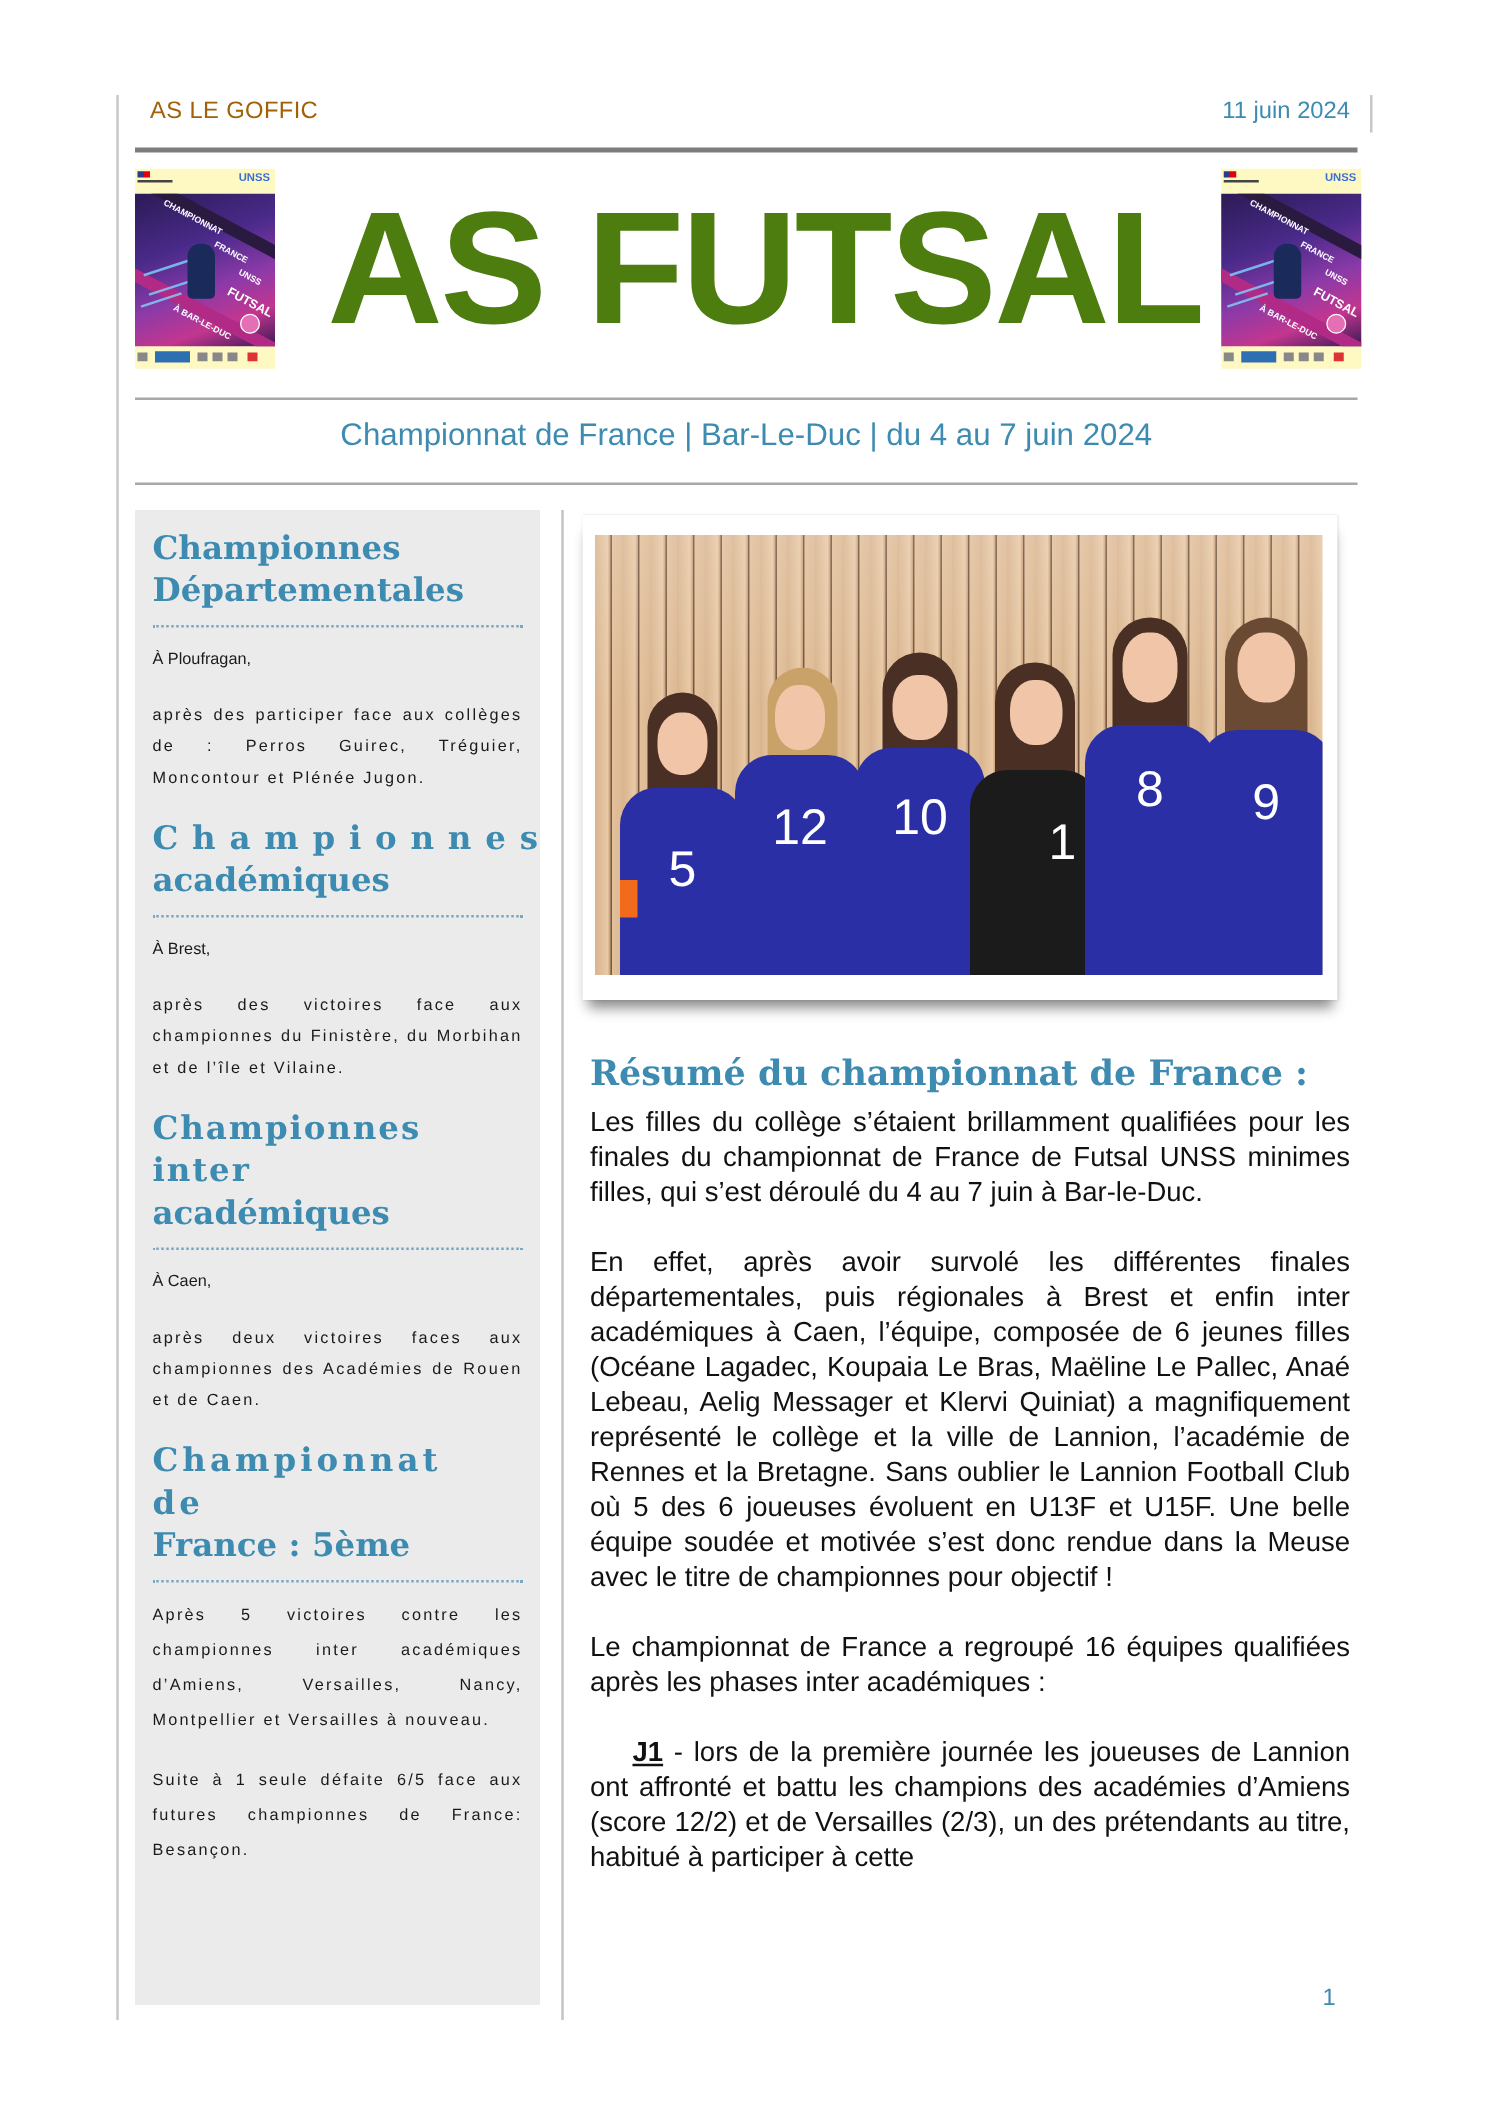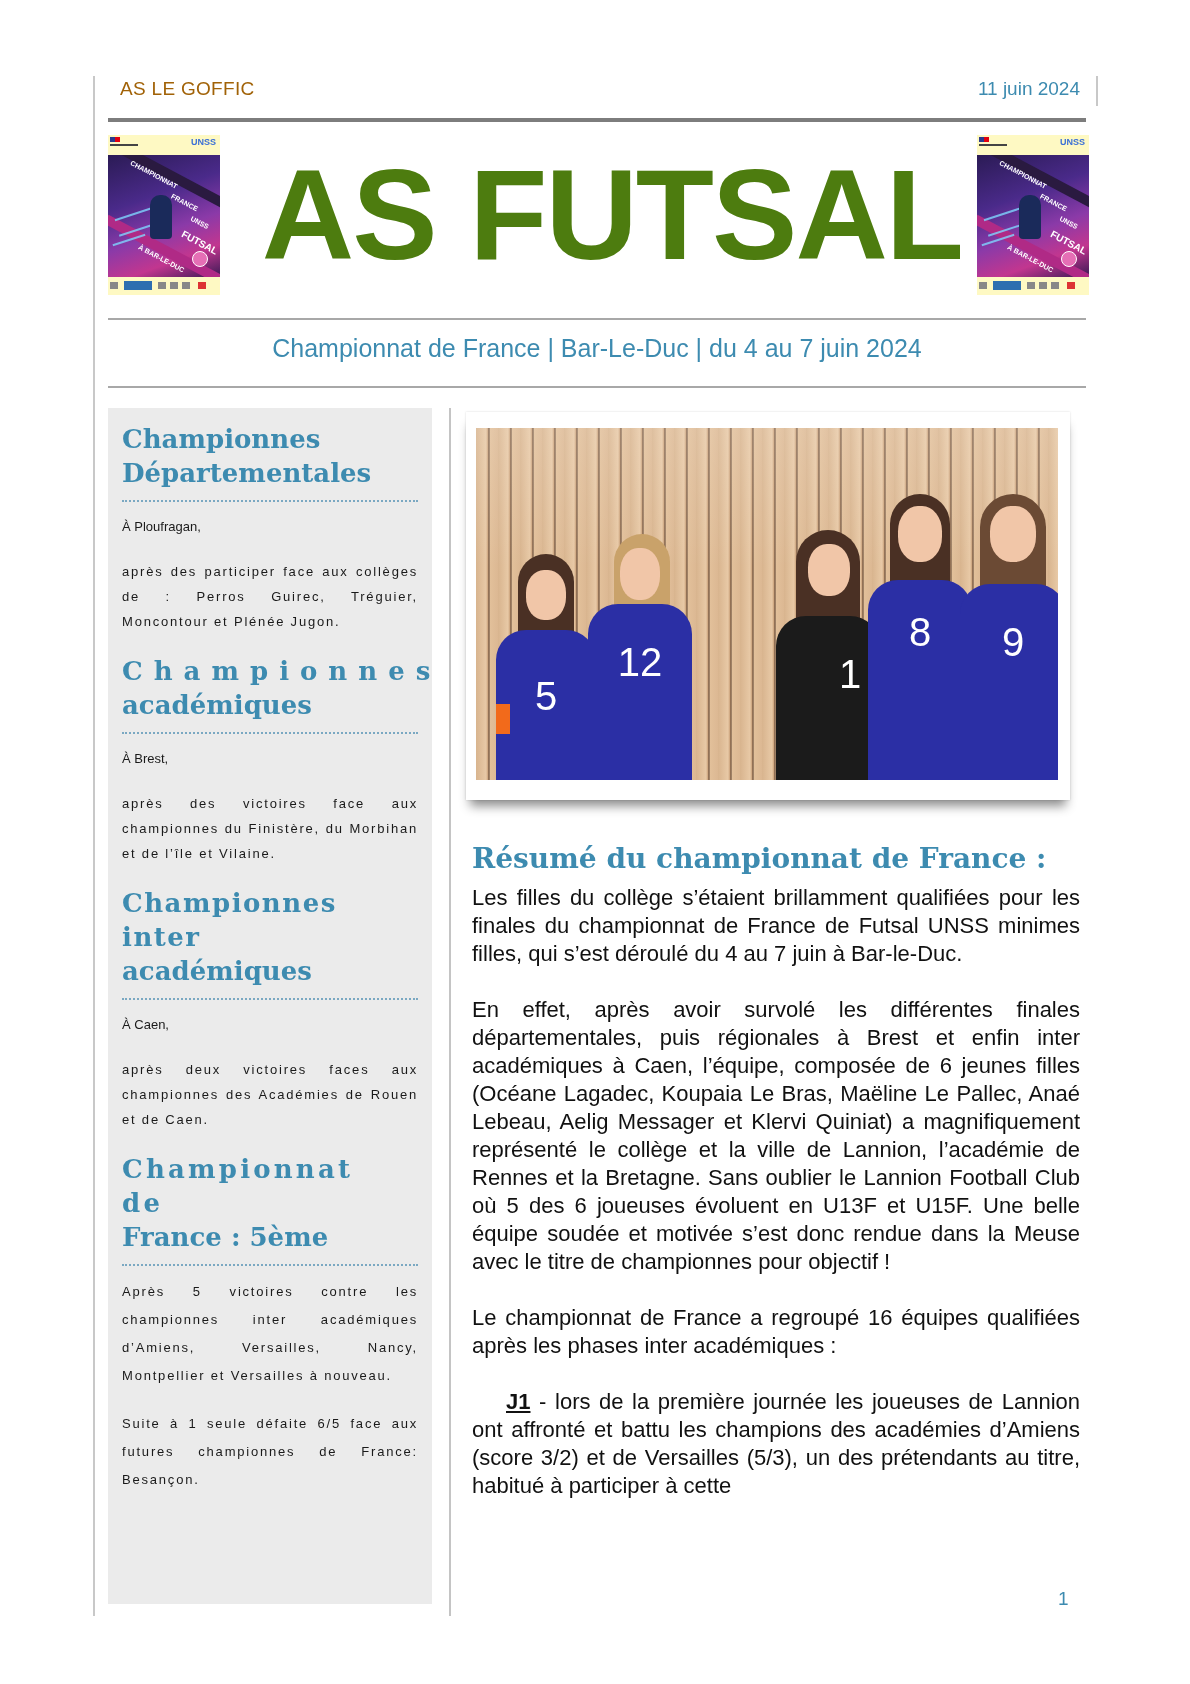--- a/index.html
+++ b/index.html
@@ -210,20 +210,26 @@
       <div style="position:absolute;left:0;top:150px;width:14px;height:30px;background:#f26a1b;"></div>
     </div>
 
     <div class="girl" style="left:112px;width:104px;height:250px;">
       <div class="hair" style="left:26px;top:0;width:56px;height:90px;background:#c9a26a;"></div>
       <div class="face" style="left:32px;top:14px;width:40px;height:52px;"></div>
       <div class="shirt" style="left:0;top:70px;width:104px;height:184px;"></div>
       <div class="num" style="left:0;top:92px;width:104px;margin-top:14px;">12</div>
     </div>
 
+    <div class="girl" style="left:208px;width:104px;height:262px;">
+      <div class="hair" style="left:22px;top:0;width:60px;height:110px;"></div>
+      <div class="face" style="left:30px;top:18px;width:44px;height:52px;"></div>
+      <div class="shirt" style="left:0;top:76px;width:104px;height:190px;"></div>
+      <div class="num" style="left:0;top:110px;width:104px;">10</div>
+    </div>
 
     <div class="girl" style="left:300px;width:104px;height:254px;">
       <div class="hair" style="left:20px;top:0;width:64px;height:140px;"></div>
       <div class="face" style="left:32px;top:14px;width:42px;height:52px;"></div>
       <div class="shirt" style="left:0;top:86px;width:104px;height:170px;background:#1b1b1b;"></div>
       <div class="num" style="left:54px;top:122px;width:40px;">1</div>
     </div>
 
     <div class="girl" style="left:392px;width:104px;height:290px;">
       <div class="hair" style="left:22px;top:0;width:60px;height:170px;"></div>
@@ -239,16 +245,16 @@
       <div class="num" style="left:0;top:126px;width:106px;">9</div>
     </div>
   </div>
 </div>
 
 <div class="resume-title">Résumé du championnat de France :</div>
 <div class="article">
   <p>Les filles du collège s’étaient brillamment qualifiées pour les finales du championnat de France de Futsal UNSS minimes filles, qui s’est déroulé du 4 au 7 juin à Bar-le-Duc.</p>
   <p>En effet, après avoir survolé les différentes finales départementales, puis régionales à Brest et enfin inter académiques à Caen, l’équipe, composée de 6 jeunes filles (Océane Lagadec, Koupaia Le Bras, Maëline Le Pallec, Anaé Lebeau, Aelig Messager et Klervi Quiniat) a magnifiquement représenté le collège et la ville de Lannion, l’académie de Rennes et la Bretagne. Sans oublier le Lannion Football Club où 5 des 6 joueuses évoluent en U13F et U15F. Une belle équipe soudée et motivée s’est donc rendue dans la Meuse avec le titre de championnes pour objectif !</p>
   <p>Le championnat de France a regroupé 16 équipes qualifiées après les phases inter académiques :</p>
-  <p class="j1"><span class="j1-label">J1</span><span> - lors de la première journée les joueuses de Lannion ont affronté et battu les champions des académies d’Amiens (score 3/2) et de Versailles (5/3), un des prétendants au titre, habitué à participer à cette</span></p>
+  <p class="j1"><span class="j1-label">J1</span><span> - lors de la première journée les joueuses de Lannion ont affronté et battu les champions des académies d’Amiens (score 12/2) et de Versailles (2/3), un des prétendants au titre, habitué à participer à cette</span></p>
 </div>
 
 <div class="page-number">1</div>
 
 </body></html>

